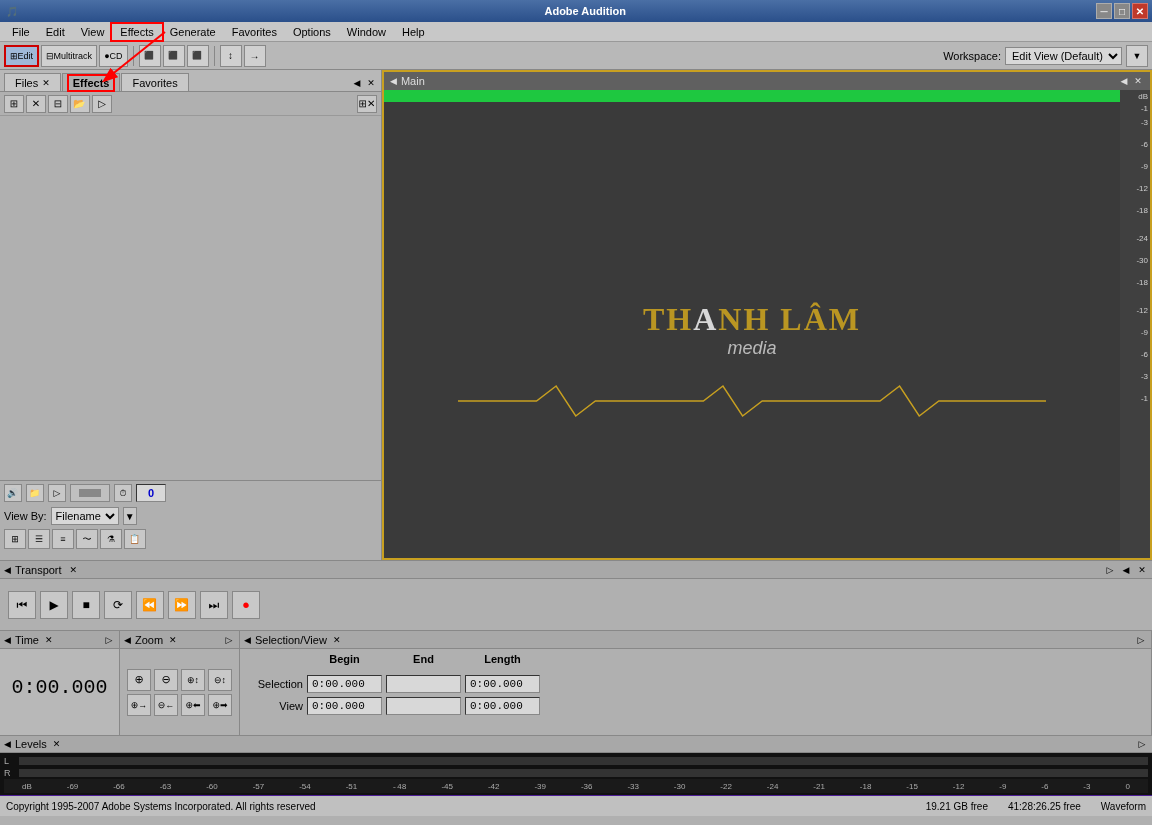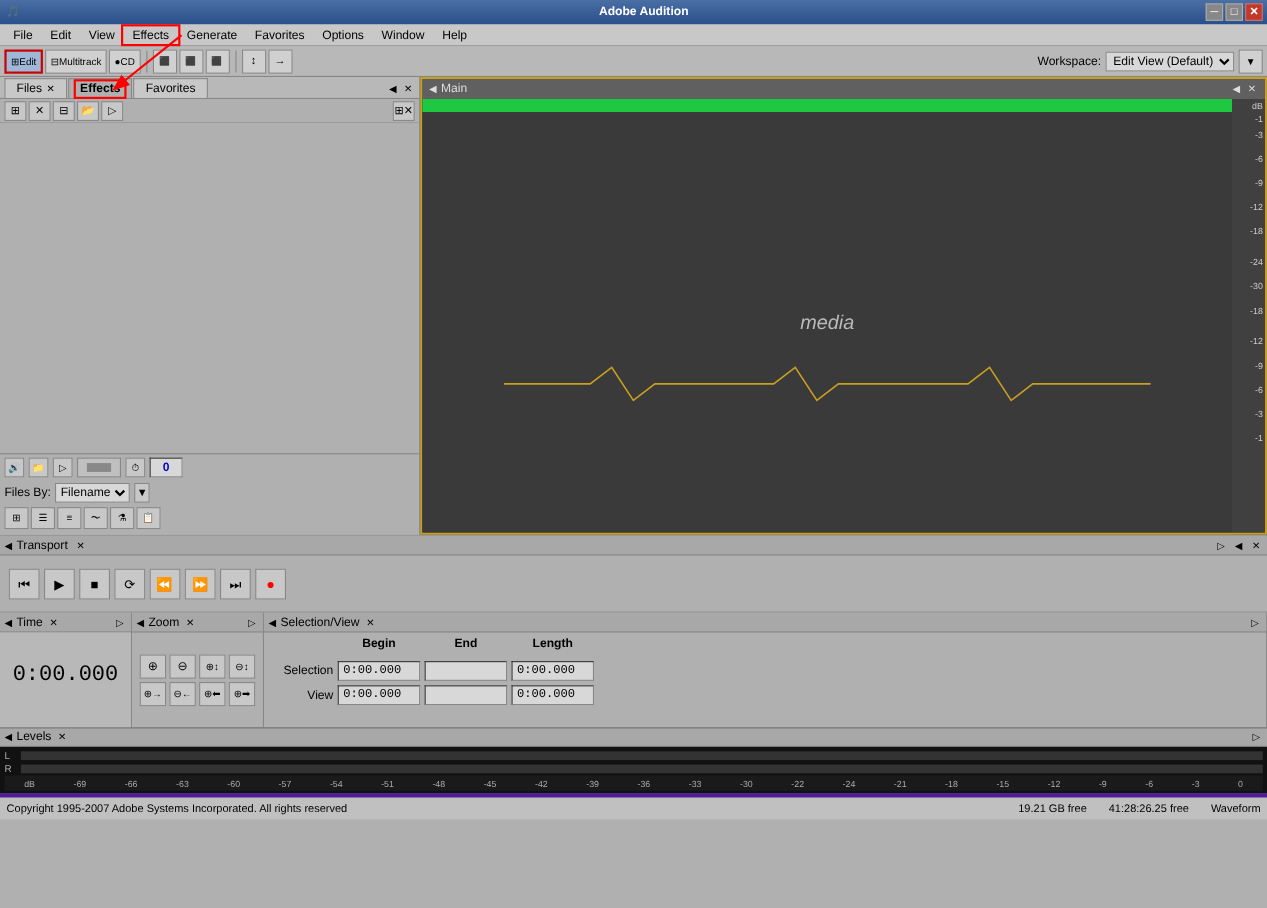--- a/index.html
+++ b/index.html
@@ -527,21 +527,21 @@
     }
 
     
     #status-bar {
       height: 18px;
       background: #c0c0c0;
       display: flex;
       align-items: center;
       padding: 10px 6px;
       font-size: 10px;
-      border-top: 4px solid #4c1d95;
+      border-top: 1px solid #4c1d95;
       gap: 20px;
     }
 
     
     .panel-pin {
       width: 12px;
       height: 12px;
       font-size: 9px;
       cursor: pointer;
       display: flex;
@@ -642,21 +642,21 @@
     </div>
   <div class="workspace-label">
     <span>Workspace:</span>
     <select class="workspace-select">
       <option>Edit View (Default)</option>
     </select>
     <div class="toolbar-btn" style="width:14px;">▼</div>
   </div>
 </div>
 
-<div id="main-area" style="display:flex; height:416px;">
+<div id="main-area" style="display:flex; height:490px;">
 
   <div id="left-panel">
 
     <div id="left-tabs">
       <div class="left-tab">
         <span>Files</span>
         <span class="left-tab-close">✕</span>
       </div>
       <div class="left-tab active">
         <span style="position:relative;">
@@ -694,21 +694,21 @@
         <div class="vol-btn">📁</div>
         <div class="vol-btn">▷</div>
         <div class="vol-btn" style="width:40px; background:#c0c0c0;">
           <div style="width:60%; height:8px; background:#888;"></div>
         </div>
         <div class="vol-btn">⏱</div>
         <div class="counter-display">0</div>
       </div>
 
       <div id="sort-bar">
-        <span>Files By:</span>
+        <span>View By:</span>
         <select id="sort-select">
           <option>Filename</option>
           <option>Type</option>
           <option>Duration</option>
         </select>
         <div class="left-tool-btn" style="width:14px;">▼</div>
       </div>
 
       <div id="bottom-toolbar">
         <div class="bottom-tool-btn">⊞</div>
@@ -734,20 +734,23 @@
       <div id="waveform-content">
 
         <div id="progress-bar"></div>
 
         <div id="waveform-display" style="height:calc(100% - 12px);">
 
           <svg style="position:absolute; bottom:30%; left:10%; width:80%; height:40px;" viewBox="0 0 600 40" preserveAspectRatio="none">
             <polyline points="0,20 50,20 80,20 100,5 120,35 140,20 180,20 220,20 250,20 270,5 290,35 310,20 350,20 400,20 430,20 450,5 470,35 490,20 530,20 600,20" fill="none" stroke="#c8a020" stroke-width="1.5"></polyline>
           </svg>
           <div class="watermark">
+            <div class="watermark-title">
+              <span style="color:#c8a020;">TH</span><span style="color:#e8e8e8;">A</span><span style="color:#c8a020;">NH LÂM</span>
+            </div>
             <div class="watermark-sub">media</div>
           </div>
         </div>
       </div>
 
       <div id="db-scale">
         <div style="height:12px; font-size:8px; color:#ccc;">dB</div>
         <div style="height:14px; font-size:8px; color:#ccc;">-1</div>
         <div style="height:22px; font-size:8px; color:#ccc;">-3</div>
         <div style="height:22px; font-size:8px; color:#ccc;">-6</div>
@@ -885,21 +888,21 @@
     <div id="levels-ruler" style="height:14px; background:#1a1a1a; display:flex; align-items:center;">
       <div id="levels-scale" style="display:flex; width:100%; justify-content:space-between; padding:0 14px;">
         <span style="color:#aaa; font-size:8px;">dB</span>
         <span style="color:#aaa; font-size:8px;">-69</span>
         <span style="color:#aaa; font-size:8px;">-66</span>
         <span style="color:#aaa; font-size:8px;">-63</span>
         <span style="color:#aaa; font-size:8px;">-60</span>
         <span style="color:#aaa; font-size:8px;">-57</span>
         <span style="color:#aaa; font-size:8px;">-54</span>
         <span style="color:#aaa; font-size:8px;">-51</span>
-        <span style="color:#aaa; font-size:8px;">-48</span>
+        <span style="color:#aaa; font-size:8px;font-family:Liberation Mono, monospace;">-48</span>
         <span style="color:#aaa; font-size:8px;">-45</span>
         <span style="color:#aaa; font-size:8px;">-42</span>
         <span style="color:#aaa; font-size:8px;">-39</span>
         <span style="color:#aaa; font-size:8px;">-36</span>
         <span style="color:#aaa; font-size:8px;">-33</span>
         <span style="color:#aaa; font-size:8px;">-30</span>
         <span style="color:#aaa; font-size:8px;">-22</span>
         <span style="color:#aaa; font-size:8px;">-24</span>
         <span style="color:#aaa; font-size:8px;">-21</span>
         <span style="color:#aaa; font-size:8px;">-18</span>

